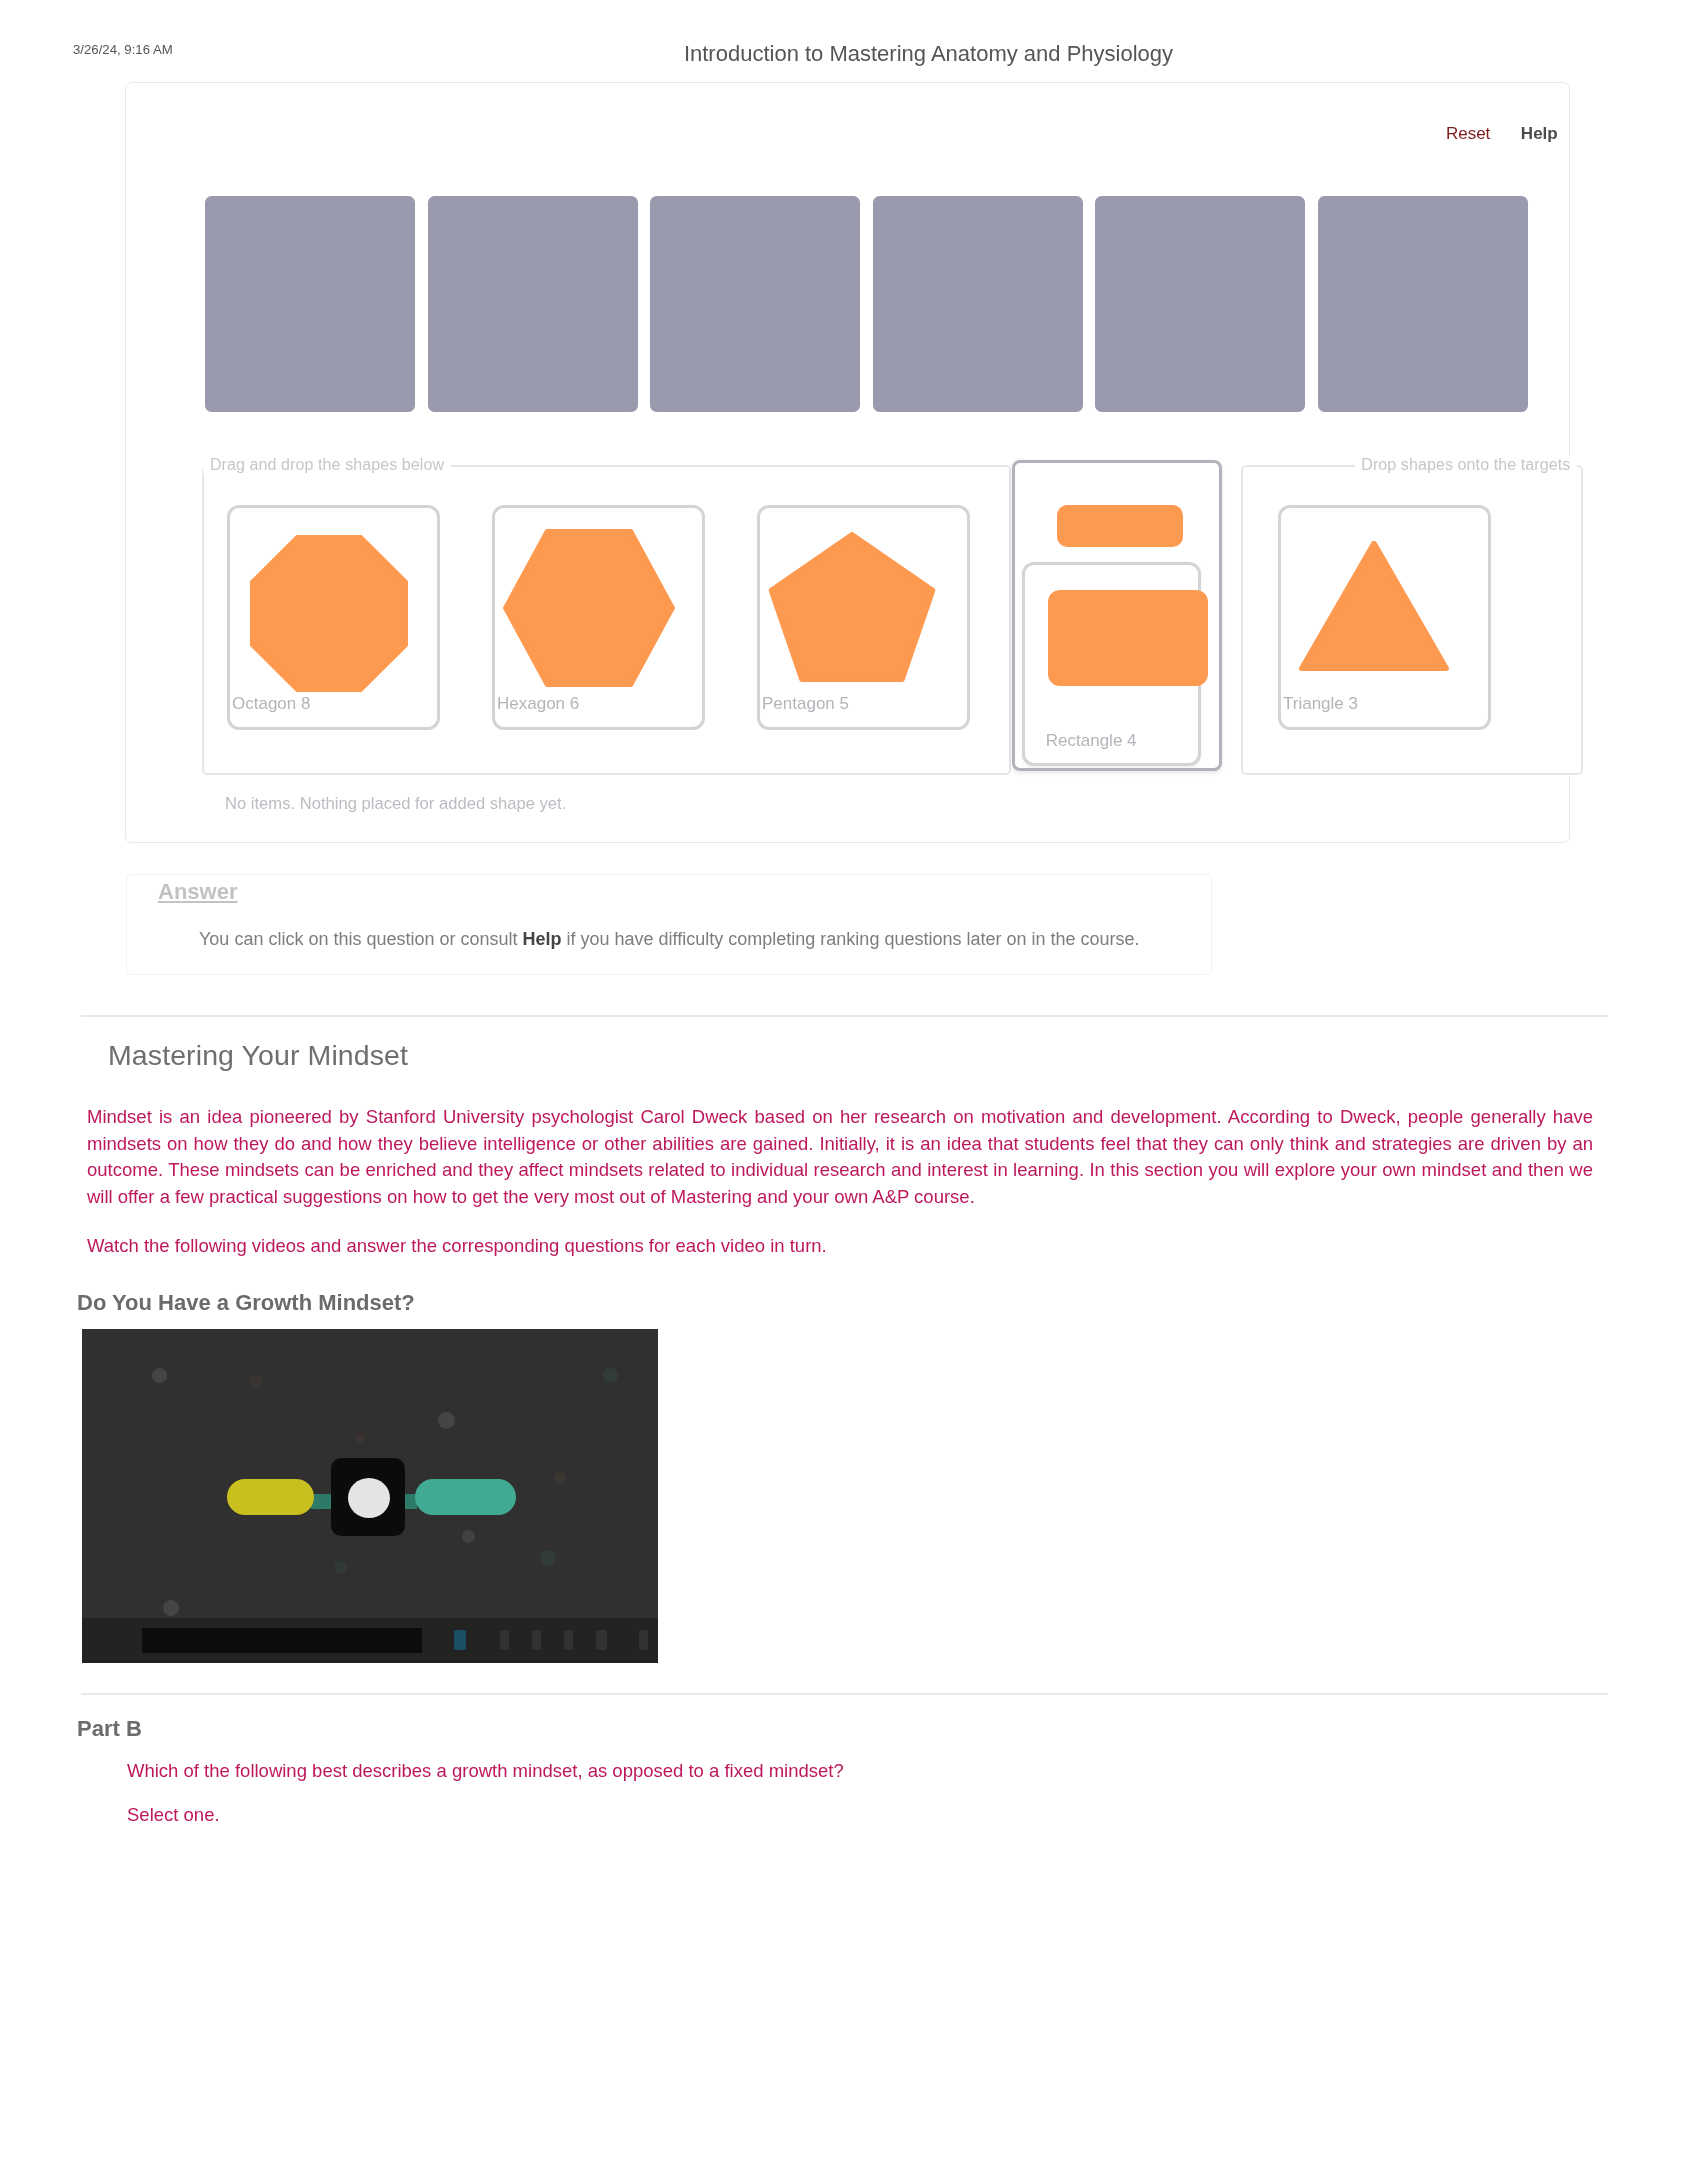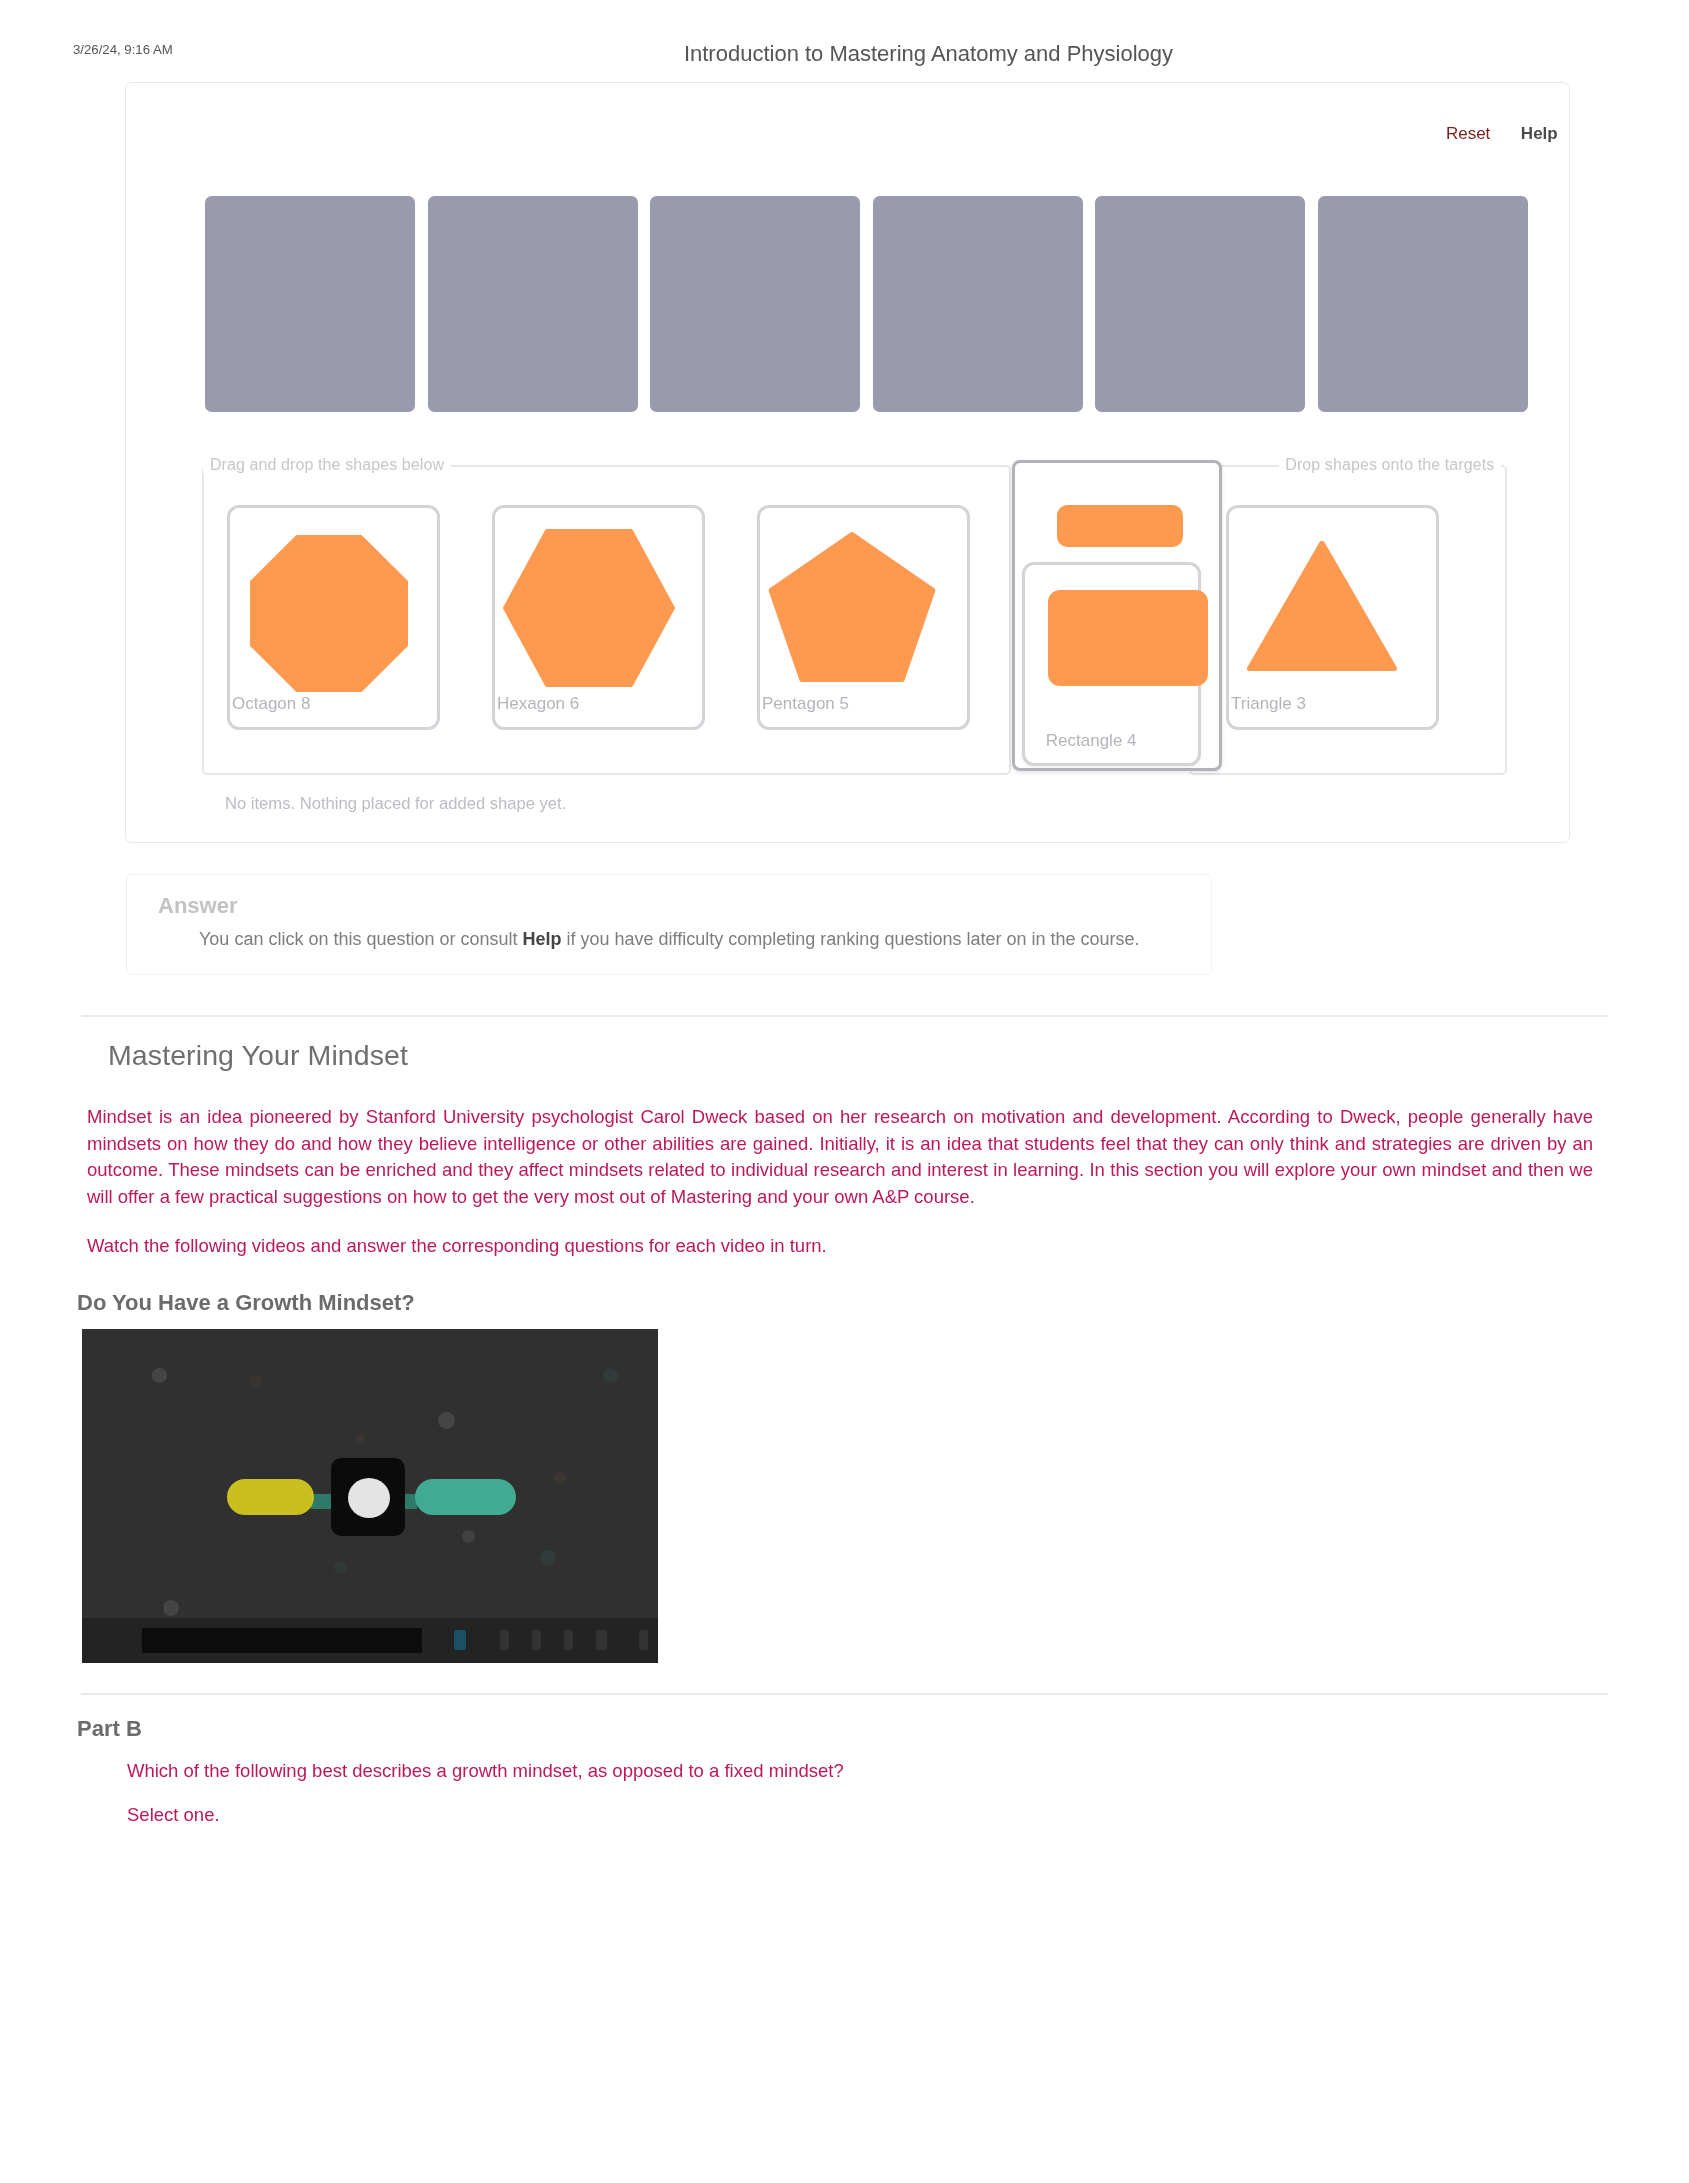--- a/index.html
+++ b/index.html
@@ -20,42 +20,42 @@
   .toolrow .tool{font-size:17px;color:#7f1d1d;}
   .toolrow .tool.help{color:#4a4a4a;font-weight:bold;}
 
   
   .targets{position:absolute;left:79px;top:113px;display:flex;gap:12.6px;}
   .tgt{width:210px;height:216px;background:#9a9aae;border-radius:6.6px;}
 
   
   .bank{position:absolute;top:382px;height:310px;border:2.6px solid #e6e6ea;border-radius:5.3px;background:#fff;box-sizing:border-box;}
   .bank.left{left:76px;width:809px;}
-  .bank.right{left:1063px;width:318px;}
+  .bank.right{left:1115px;width:342px;}
   .bank-label{position:absolute;top:-10.6px;background:#fff;padding:0 6.6px;font-size:16px;color:#c6c6cb;letter-spacing:0.1px;white-space:nowrap;}
   .bank-label.l{left:-0.7px;}
   .bank-label.r{right:4px;}
   .cards{position:absolute;left:23px;top:38px;display:flex;gap:52px;}
   .cards.r{left:35px;}
   .scard{width:213px;height:225px;border:3.3px solid #d3d3d8;border-radius:12px;background:#fff;position:relative;box-sizing:border-box;}
   .scard .shp{position:absolute;left:50%;transform:translateX(-50%);margin-left:-4.6px;}
   .scard .lbl{position:absolute;left:2px;bottom:13.2px;font-size:17px;color:#b4b4ba;}
 
   
   .drag{position:absolute;left:886px;top:377px;width:210px;height:311px;border:3.3px solid #b2b2ba;border-radius:8px;background:#fff;box-sizing:border-box;box-shadow:0 1.3px 4px rgba(0,0,0,.10);}
   .drag .stub{position:absolute;left:42px;top:42px;width:126px;height:42px;background:#fe9950;border-radius:10.6px;}
   .drag .inner{position:absolute;left:7.3px;top:99px;width:179px;height:204px;border:3.3px solid #d3d3d8;border-radius:12px;background:#fff;box-sizing:border-box;box-shadow:0 1.3px 3.3px rgba(0,0,0,.06);}
   .drag .rect{position:absolute;left:23px;top:24.5px;width:160px;height:96px;background:#fe9950;border-radius:12px;}
   .drag .lbl{position:absolute;left:20.5px;bottom:12px;font-size:17px;color:#b4b4ba;}
 
   .hint{position:absolute;left:99px;top:711px;font-size:16.6px;color:#bcbcc2;}
 
   
   .ansbox{position:absolute;left:126px;top:874px;width:1084px;height:99px;border:1.3px solid #f2f2f2;border-radius:5.3px;background:#fff;}
-  .ansbox .hd{position:absolute;left:31px;top:18px;font-size:22px;font-weight:bold;color:#c2c2c2;}
+  .ansbox .hd{position:absolute;left:31px;top:4px;font-size:22px;font-weight:bold;color:#c2c2c2;text-decoration:underline;}
   .ansbox .bd{position:absolute;left:72px;top:54px;font-size:18px;color:#7d7d7d;}
   .ansbox .bd b{color:#444;}
 
   hr.sep{position:absolute;left:81px;width:1527px;border:0;border-top:2px solid #e9e9e9;margin:0;}
   h2.sec{position:absolute;left:108px;font-size:28.5px;font-weight:normal;color:#6f6f6f;margin:0;letter-spacing:0.1px;}
   p.body{position:absolute;left:87px;width:1506px;margin:0;font-size:18.5px;line-height:26.5px;color:#be185d;text-align:justify;}
   h3.sub{position:absolute;left:77px;font-size:22px;font-weight:bold;color:#6b6b6b;margin:0;}
 
   
   .video{position:absolute;left:82px;top:1329px;width:576px;height:334px;background:#303030;overflow:hidden;}

